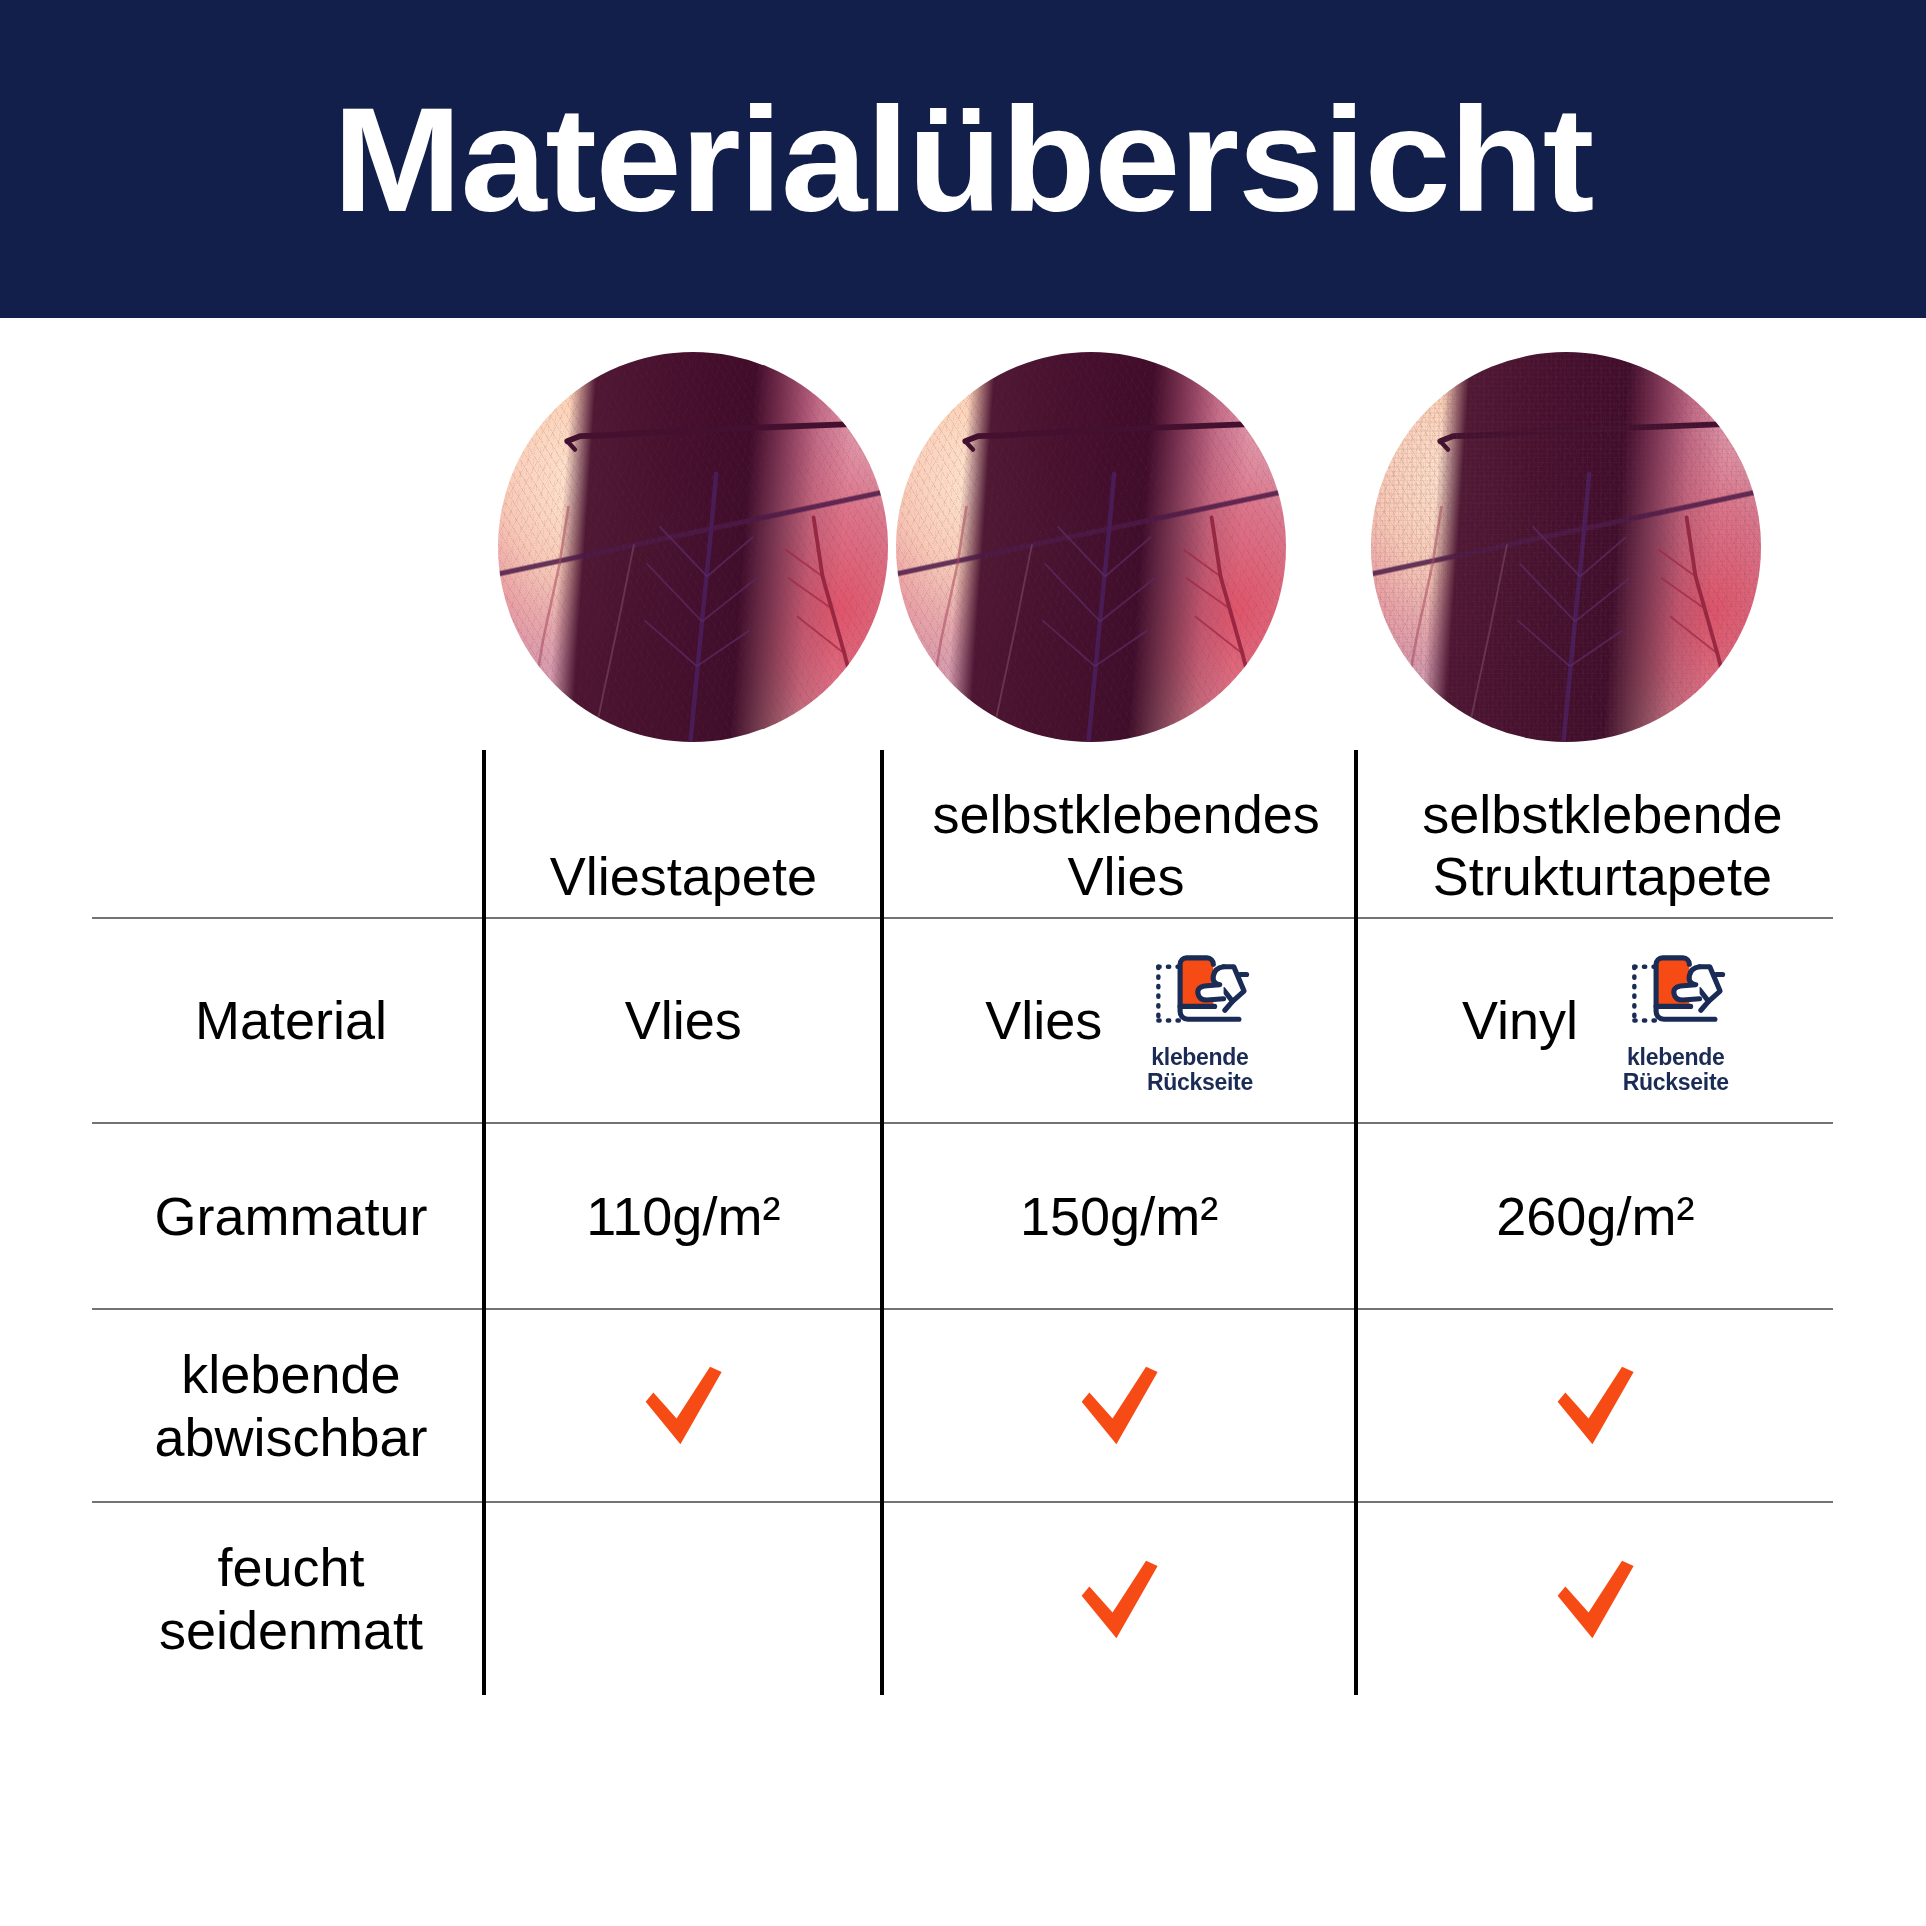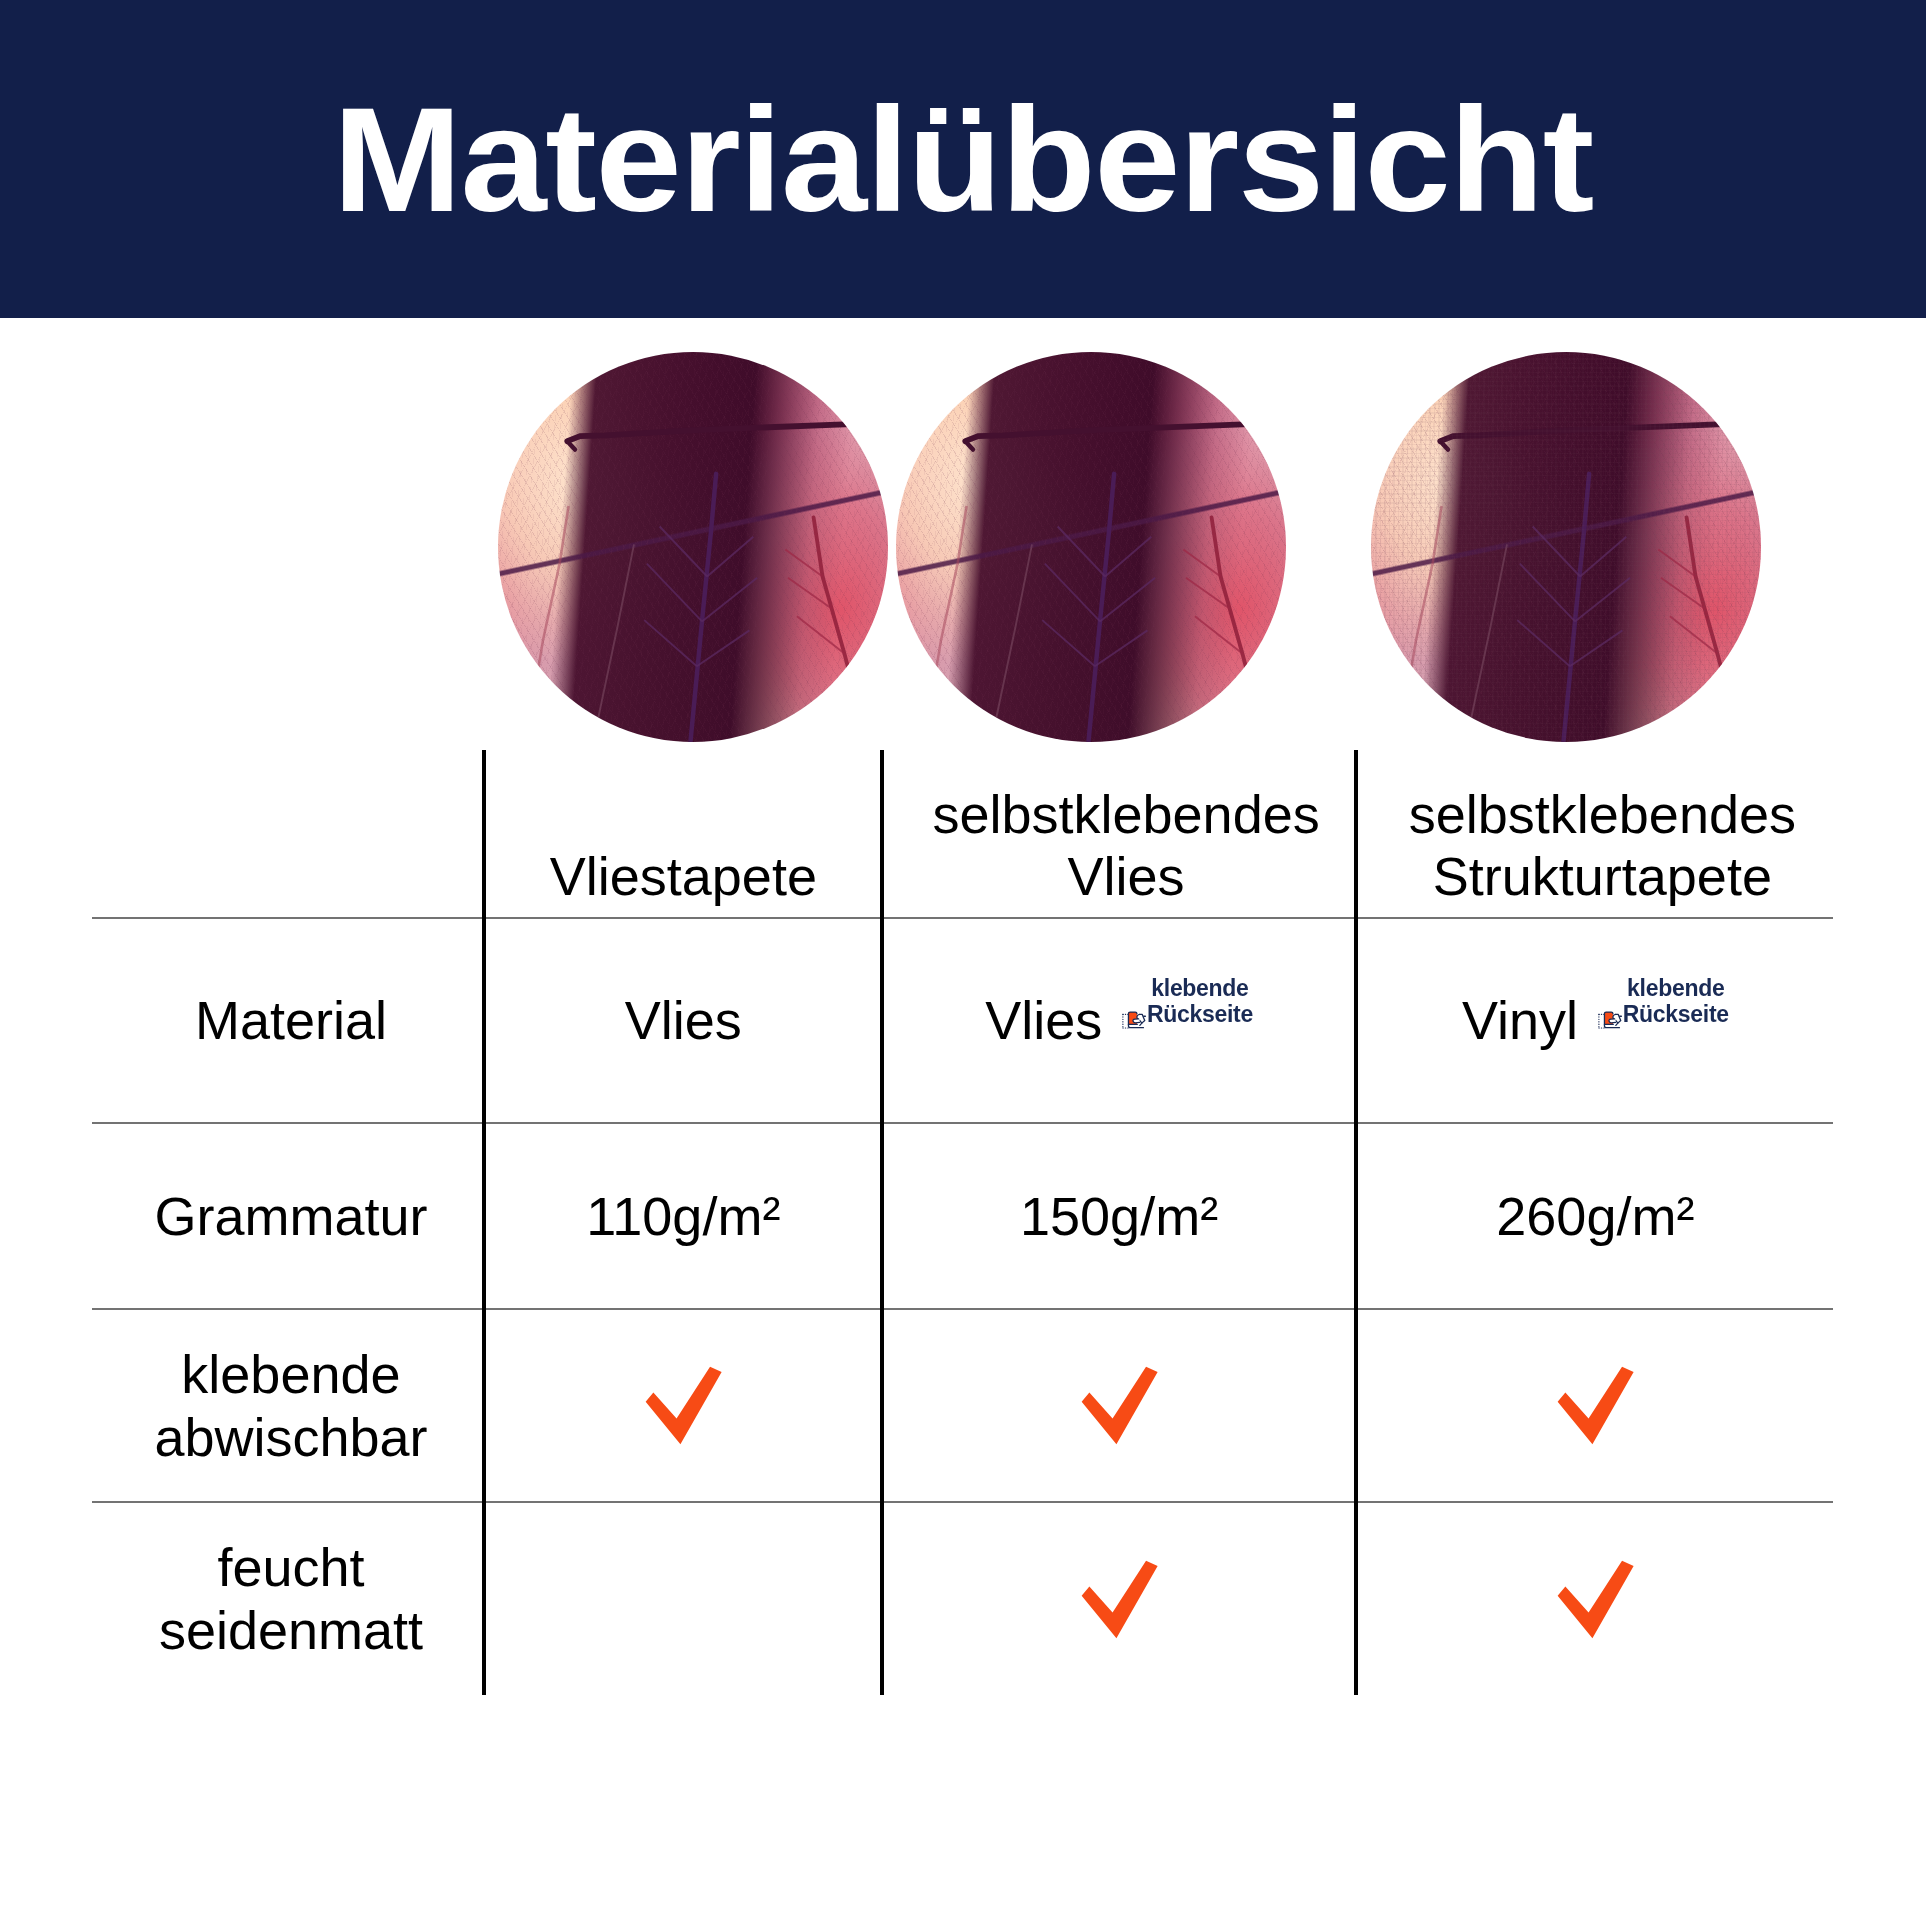--- a/index.html
+++ b/index.html
@@ -185,21 +185,22 @@
     display: flex;
     align-items: center;
     justify-content: center;
     gap: 16.7px;
     width: 100%;
   }
   .material-word { white-space: nowrap; }
 
   .adhesive-badge {
     display: flex;
-    align-items: flex-start;
+    flex-direction: column;
+    align-items: flex-end;
     width: 134px;
     flex: 0 0 134px;
   }
   .adhesive-badge svg { display: block; }
   .adhesive-label {
     margin-top: 3.9px;
     font-family: "Liberation Sans", sans-serif;
     font-weight: 700;
     font-size: 23px;
     line-height: 1.12;
@@ -279,21 +280,21 @@
 
   </div>
 
   <table class="spec-table">
 
     <tbody>
         <tr class="row-head hrow">
       <td class="col-label vline-r"></td>
       <td class="col-one vline-r head-cell center-head">Vliestapete</td>
       <td class="col-two vline-r head-cell">selbstklebendes Vlies</td>
-      <td class="col-three head-cell">selbstklebendes Strukturtapete</td>
+      <td class="col-three head-cell">selbstklebende Strukturtapete</td>
     </tr>
 
     <tr class="row-material hrow">
       <td class="col-label vline-r cell-label">Material</td>
 
       <td class="col-one vline-r">
         <div class="material-inner">
           <span class="material-word">Vlies</span>
         </div>
       </td>

